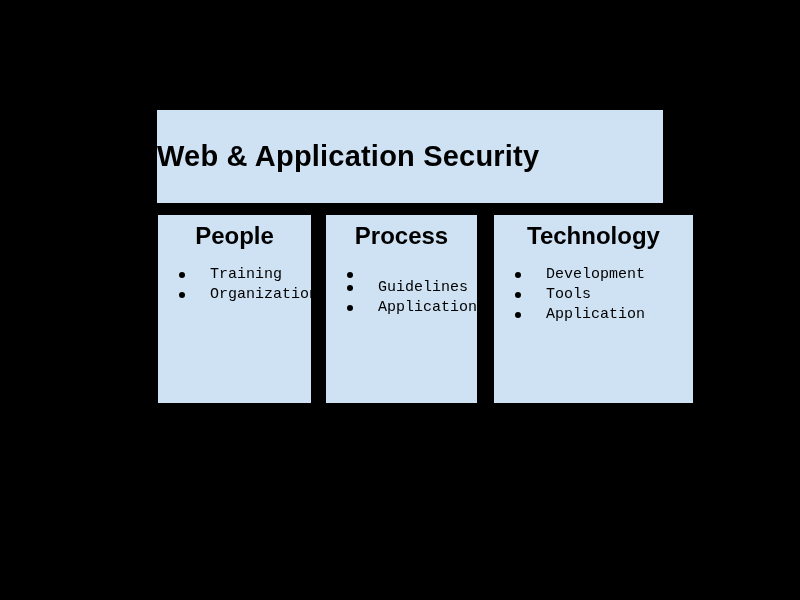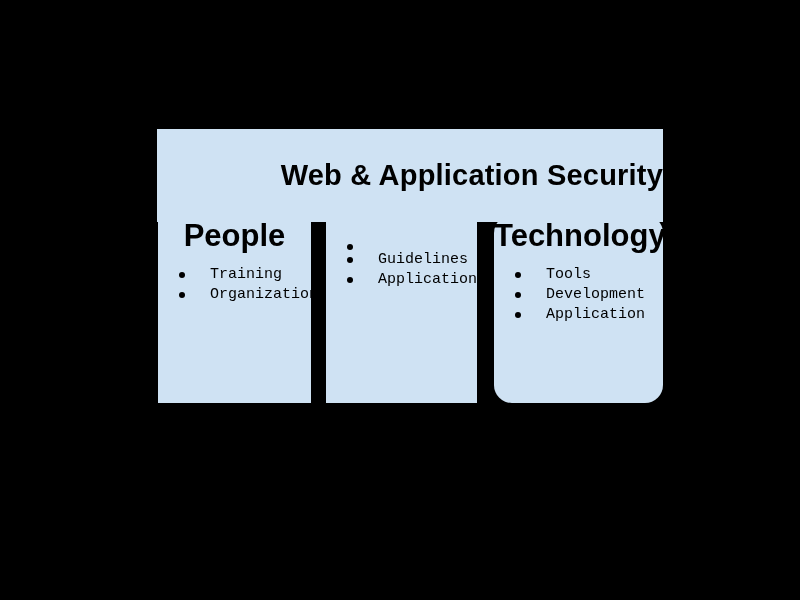--- a/index.html
+++ b/index.html
@@ -23,39 +23,38 @@
     color: #000000;
     box-sizing: border-box;
   }
   .header-box {
     left: 157px;
     top: 110px;
     width: 506px;
     height: 93px;
     display: flex;
     align-items: center;
-    justify-content: flex-end;
-    margin-top: 19px;
+    justify-content: flex-start;
   }
   .header-title {
     font-size: 29px;
     font-weight: bold;
     letter-spacing: 0.2px;
     white-space: nowrap;
   }
   .col-box {
     top: 215px;
     height: 188px;
     padding-top: 7px;
   }
   .col-people     { left: 158px; width: 153px; }
   .col-process    { left: 326px; width: 151px; }
-  .col-technology { left: 494px; width: 169px; border-radius: 18px; }
+  .col-technology { left: 494px; width: 199px; }
   .col-title {
-    font-size: 31px;
+    font-size: 24px;
     font-weight: bold;
     text-align: center;
     line-height: 28px;
   }
   ul.items {
     list-style: none;
     margin: 15px 0 0 0;
     padding: 0;
     font-family: Liberation Mono, monospace;
   }
@@ -96,45 +95,46 @@
         <span class="item-text">Training</span>
       </li>
       <li class="item">
         <span class="dot"></span>
         <span class="item-text">Organization</span>
       </li>
     </ul>
   </div>
 
   <div class="box col-box col-process">
+    <div class="col-title">Process</div>
     <ul class="items">
       <li class="item">
         <span class="dot"></span>
       </li>
       <li class="item">
         <span class="dot"></span>
         <span class="item-text">Guidelines</span>
       </li>
       <li class="item">
         <span class="dot"></span>
         <span class="item-text">Application</span>
       </li>
     </ul>
   </div>
 
   <div class="box col-box col-technology">
     <div class="col-title">Technology</div>
     <ul class="items">
       <li class="item">
         <span class="dot"></span>
-        <span class="item-text">Tools</span>
+        <span class="item-text">Development</span>
       </li>
       <li class="item">
         <span class="dot"></span>
-        <span class="item-text">Development</span>
+        <span class="item-text">Tools</span>
       </li>
       <li class="item">
         <span class="dot"></span>
         <span class="item-text">Application</span>
       </li>
     </ul>
   </div>
 
 </div>
 

